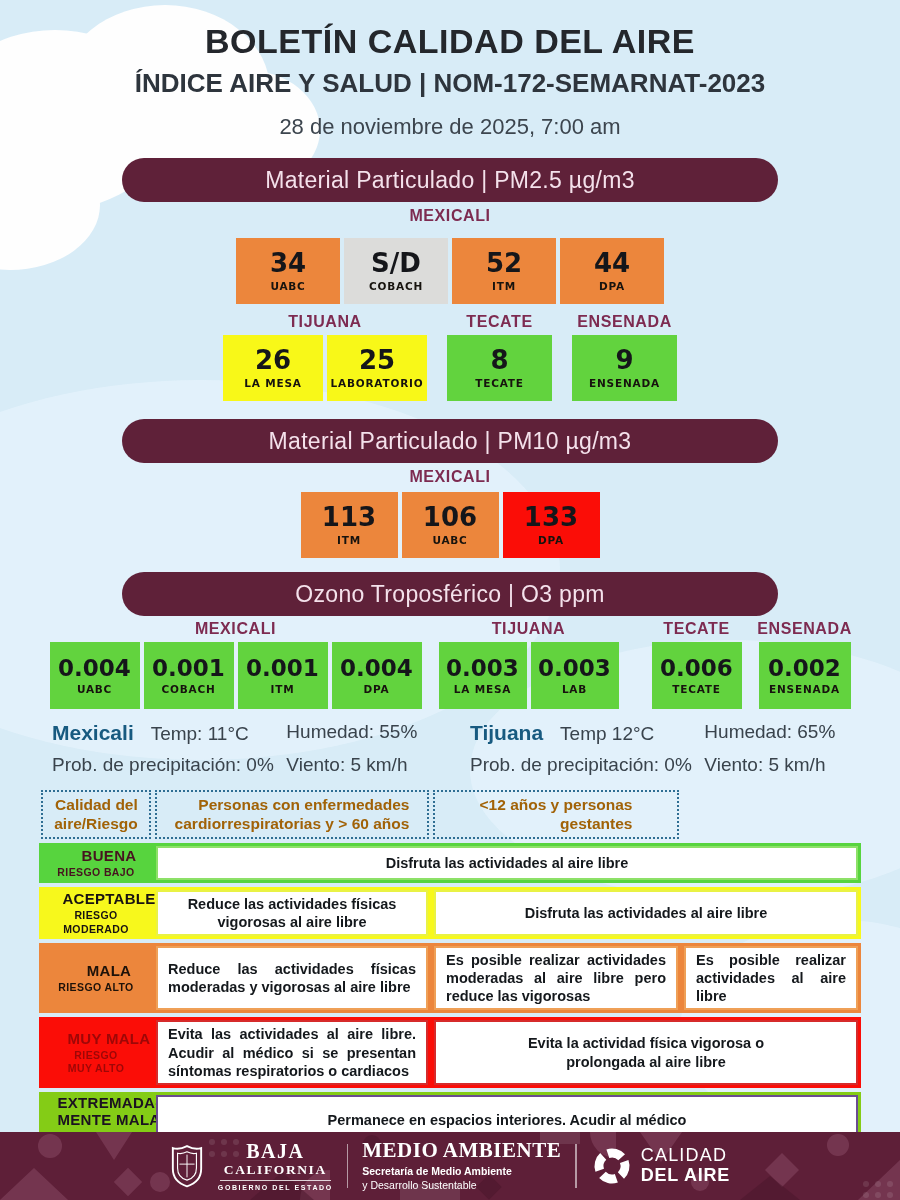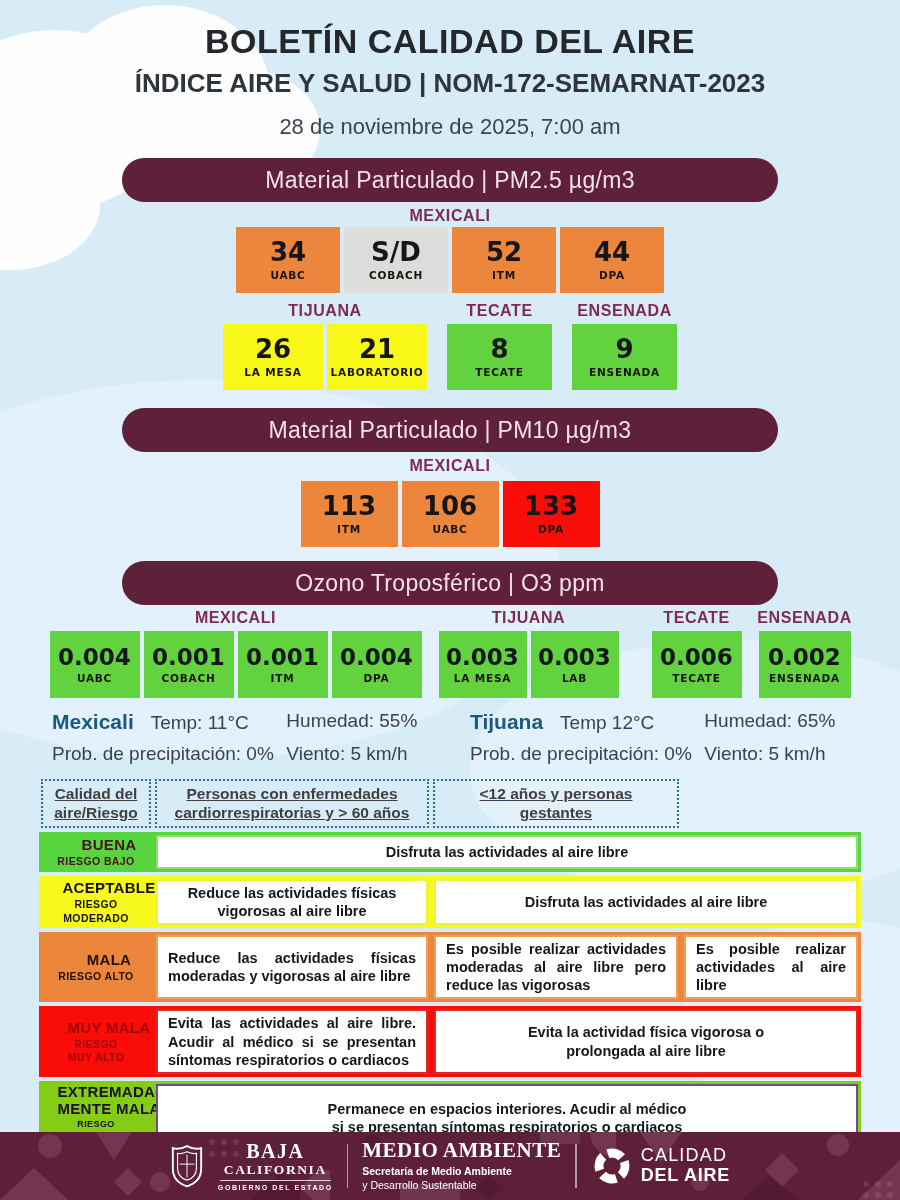--- a/index.html
+++ b/index.html
@@ -21,21 +21,21 @@
 
   
   .pill { width:656px; height:44px; margin:18px auto 0; background:#5F2139;
           border-radius:24px; display:flex; align-items:center; justify-content:center;
           color:#F4E1EB; font-size:23px; font-weight:400; letter-spacing:.3px; }
 
   .cityhead { margin-top:5px; text-align:center; font-size:16px; font-weight:700;
               color:#7D2B51; letter-spacing:.6px; }
 
   
-  .boxrow { display:flex; justify-content:center; align-items:flex-start; margin-top:2px; }
+  .boxrow { display:flex; justify-content:center; align-items:flex-start; margin-top:13px; }
   .vbox { width:104px; height:66px; margin:0 2px; display:flex; flex-direction:column;
           align-items:center; justify-content:center; }
   .vbox .num { font-family:"DejaVu Sans",sans-serif; font-weight:700; font-size:26px;
                color:#15161A; line-height:1.05; }
   .vbox .stn { font-family:"DejaVu Sans",sans-serif; font-weight:700; font-size:10.5px;
                letter-spacing:.8px; color:#17130E; margin-top:3px; white-space:nowrap; }
   .c-orange { background:#EC863C; }
   .c-gray   { background:#DCDCDA; }
   .c-yellow { background:#F8F818; }
   .c-green  { background:#62D33E; }
@@ -55,23 +55,23 @@
   .wgroup { width:396px; display:grid; grid-template-columns:62% 38%; row-gap:9px;
             font-size:19px; color:#39434C; }
   .wgroup.second { margin-left:40px; }
   .wcity { font-weight:800; color:#175A80; font-size:21px; margin-right:12px; }
   .wline { white-space:nowrap; }
 
   
   .htable { width:822px; margin:14px auto 0; }
   .thead, .trow { display:grid; grid-template-columns:114px 278px 250px 180px; }
   .th { margin:0 2px; border:2px dotted #2F6E93; min-height:46px; padding:3px 6px;
-        display:flex; align-items:center; justify-content:center; text-align:center;
-        font-size:15.5px; font-weight:700; color:#404040; line-height:1.25;
-        white-space:pre-line;text-decoration:underline; }
+        display:flex; align-items:center; justify-content:center; text-align:right;
+        font-size:15.5px; font-weight:700; color:#a16207; line-height:1.25;
+        white-space:pre-line; }
   .trow { margin-top:4px; }
   .lvl { display:flex; flex-direction:column; align-items:center; justify-content:center;
          text-align:center; padding:2px; }
   .lvl-name { font-size:15px; font-weight:800; letter-spacing:.3px; white-space:pre-line; line-height:1.15;padding-left:26px; }
   .lvl-risk { font-size:10.5px; font-weight:800; letter-spacing:.4px; white-space:pre-line;
               margin-top:2px; line-height:1.25; }
   .msg { background:#FFFFFF; margin:3px; padding:3px 10px; display:flex; align-items:center;
          font-size:14.5px; font-weight:700; color:#14181C; line-height:1.25; white-space:pre-line; }
   .ta-c { justify-content:center; text-align:center; }
   .ta-j { text-align:justify; }
@@ -158,21 +158,21 @@
 
       <div class="grouprow">
         <div class="citygroup">
           <div class="cityhead">TIJUANA</div>
           <div class="boxrow" style="margin-top:0;">
             <div class="vbox c-yellow" style="width:100px;">
               <div class="num">26</div>
               <div class="stn">LA MESA</div>
             </div>
             <div class="vbox c-yellow" style="width:100px;">
-              <div class="num">21</div>
+              <div class="num">25</div>
               <div class="stn">LABORATORIO</div>
             </div>
           </div>
         </div>
         <div class="citygroup g16">
           <div class="cityhead">TECATE</div>
           <div class="boxrow" style="margin-top:0;">
             <div class="vbox c-green" style="width:105px;">
               <div class="num">8</div>
               <div class="stn">TECATE</div>

